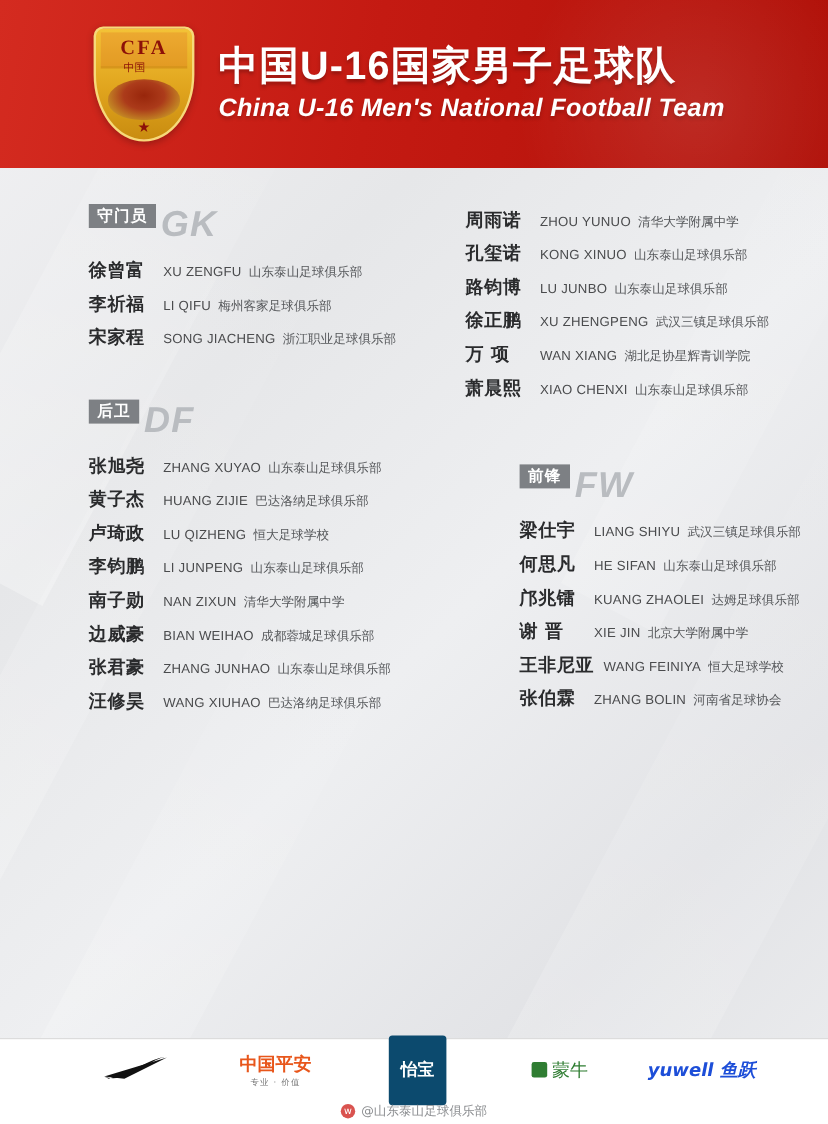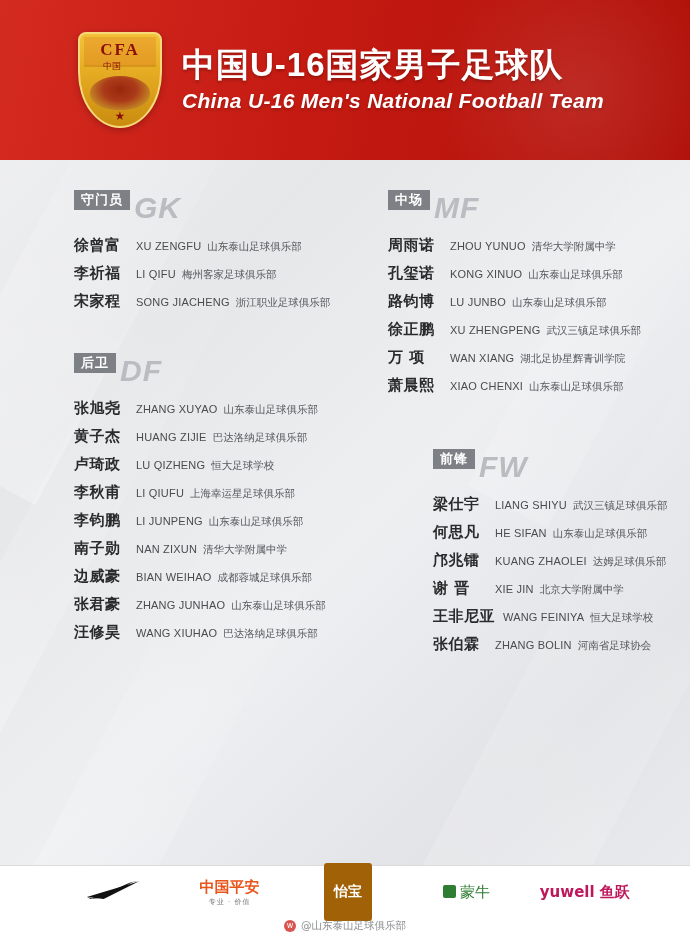--- a/index.html
+++ b/index.html
@@ -26,21 +26,21 @@
   }
   .s1 { left: -160px; top: 180px; width: 520px; height: 130px; opacity: .55; }
   .s2 { left: -210px; top: 420px; width: 620px; height: 80px; opacity: .4; }
   .s3 { left: 280px; top: 560px; width: 700px; height: 150px; opacity: .35; }
   .s4 { left: -120px; top: 690px; width: 560px; height: 110px; opacity: .45; }
   .s5 { left: 380px; top: 250px; width: 480px; height: 90px; opacity: .3; }
 
   
   .header {
     position: relative;
-    height: 160px;
+    height: 140px;
     background: linear-gradient(100deg, #d42b20 0%, #c41a12 45%, #b01008 100%);
     overflow: hidden;
   }
   .header::after {
     content: "";
     position: absolute; right: -40px; top: -60px;
     width: 300px; height: 300px;
     background: radial-gradient(circle, rgba(255,255,255,0.10), rgba(255,255,255,0) 70%);
   }
   .header-inner {
@@ -223,42 +223,43 @@
   .swoosh svg { display: block; }
   .f-pingan {
     color: #e8561b;
     font-weight: bold;
     font-size: 15px;
     font-family: "DejaVu Sans", "Liberation Sans", sans-serif;
   }
   .f-pingan small { display:block; font-size: 7px; color:#777; letter-spacing:1px; font-weight:normal;}
   .f-yibao {
     display: inline-block;
-    background: #a16207;
+    background: #0c4a6e;
     color: #fff;
     font-weight: bold;
     font-size: 14px;
     padding: 20px 10px;
     border-radius: 3px;
     font-family: "DejaVu Sans", "Liberation Sans", sans-serif;
   }
   .f-mengniu {
     color: #2f7d32;
     font-weight: normal;
     font-size: 15px;
     font-family: "DejaVu Sans", "Liberation Sans", sans-serif;
   }
   .f-mengniu .dot {
     display:inline-block; width:13px; height:13px; background:#2f7d32;
     border-radius:2px; margin-right:4px; vertical-align:-1px;
   }
   .f-yuwell {
-    color: #be185d;
+    color: #1d4ed8;
     font-weight: bold;
     font-size: 15px;
+    font-style: italic;
     font-family: "DejaVu Sans", "Liberation Sans", sans-serif;
   }
   .weibo-bar {
     height: 23px;
     display: flex;
     align-items: center;
     justify-content: center;
     gap: 5px;
     font-size: 10.5px;
     color: #8b8d90;
@@ -339,25 +340,20 @@
           <span class="p-cn">黄子杰</span>
           <span class="p-en">HUANG ZIJIE</span>
           <span class="p-club">巴达洛纳足球俱乐部</span>
         </div>
         <div class="player">
           <span class="p-cn">卢琦政</span>
           <span class="p-en">LU QIZHENG</span>
           <span class="p-club">恒大足球学校</span>
         </div>
         <div class="player">
-          <span class="p-cn">李秋甫</span>
-          <span class="p-en">LI QIUFU</span>
-          <span class="p-club">上海幸运星足球俱乐部</span>
-        </div>
-        <div class="player">
           <span class="p-cn">李钧鹏</span>
           <span class="p-en">LI JUNPENG</span>
           <span class="p-club">山东泰山足球俱乐部</span>
         </div>
         <div class="player">
           <span class="p-cn">南子勋</span>
           <span class="p-en">NAN ZIXUN</span>
           <span class="p-club">清华大学附属中学</span>
         </div>
         <div class="player">
@@ -374,24 +370,20 @@
           <span class="p-cn">汪修昊</span>
           <span class="p-en">WANG XIUHAO</span>
           <span class="p-club">巴达洛纳足球俱乐部</span>
         </div>
       </div>
     </div>
 
     <div class="col-right">
 
       <div class="group">
-        <div class="group-head">
-          <span class="tag">中场</span>
-          <span class="abbr">MF</span>
-        </div>
         <div class="player">
           <span class="p-cn">周雨诺</span>
           <span class="p-en">ZHOU YUNUO</span>
           <span class="p-club">清华大学附属中学</span>
         </div>
         <div class="player">
           <span class="p-cn">孔玺诺</span>
           <span class="p-en">KONG XINUO</span>
           <span class="p-club">山东泰山足球俱乐部</span>
         </div>

